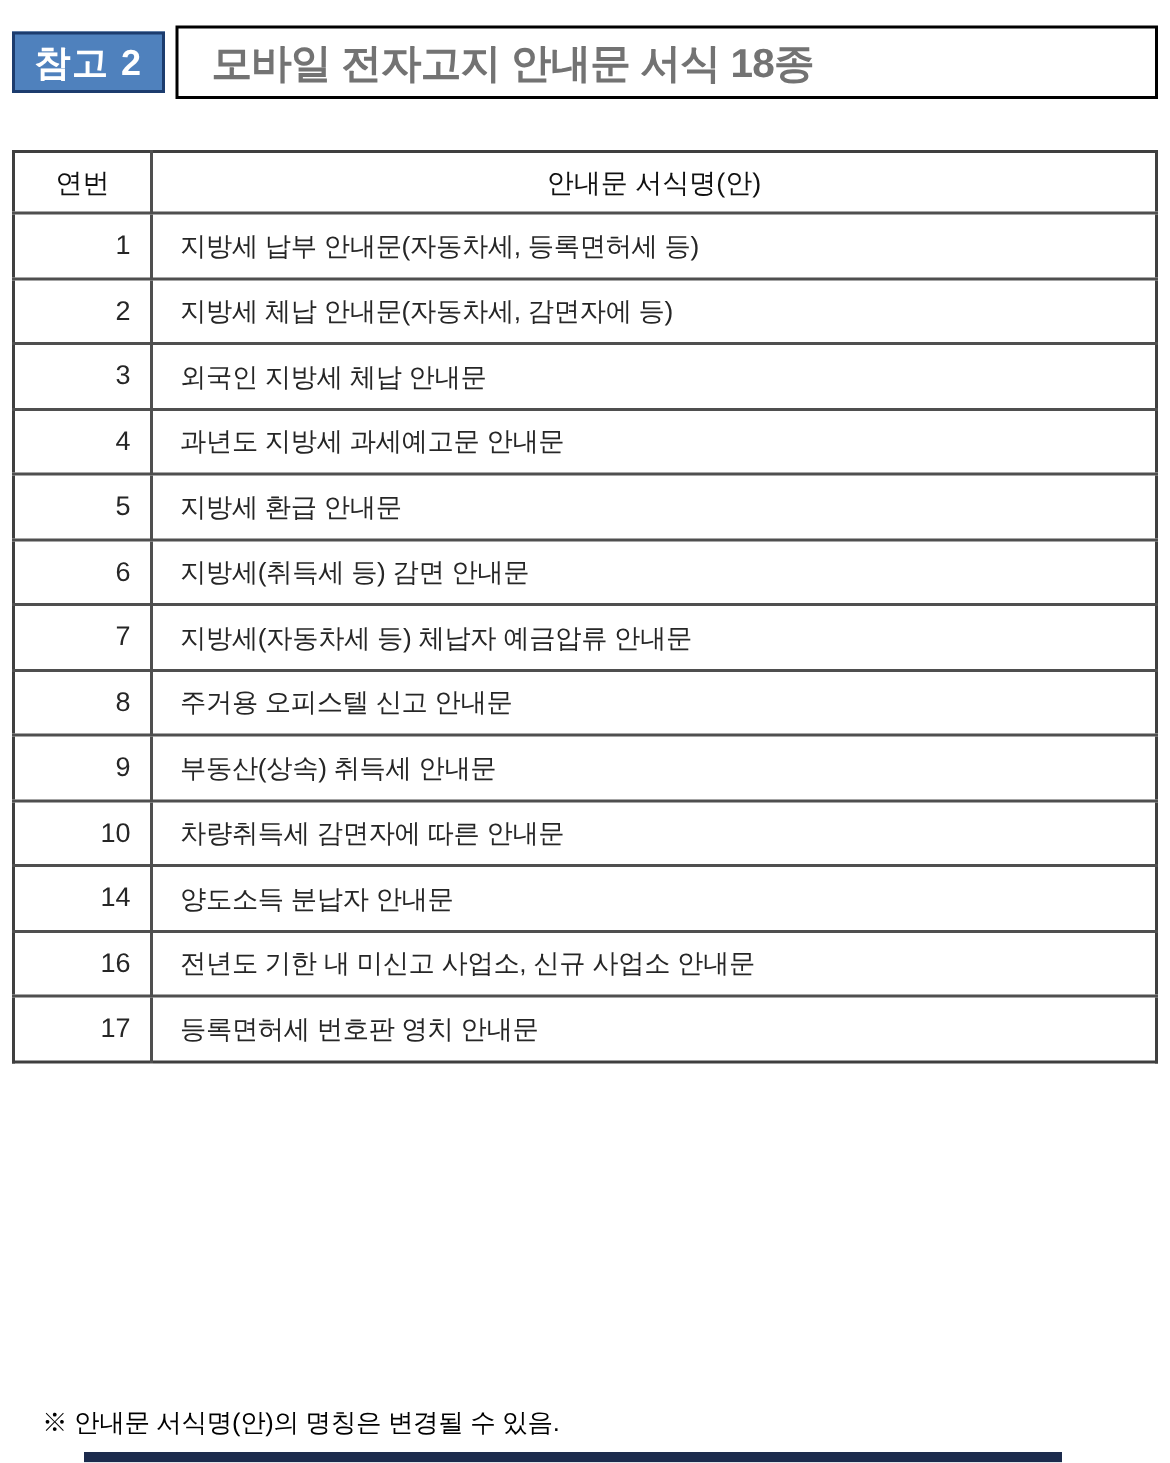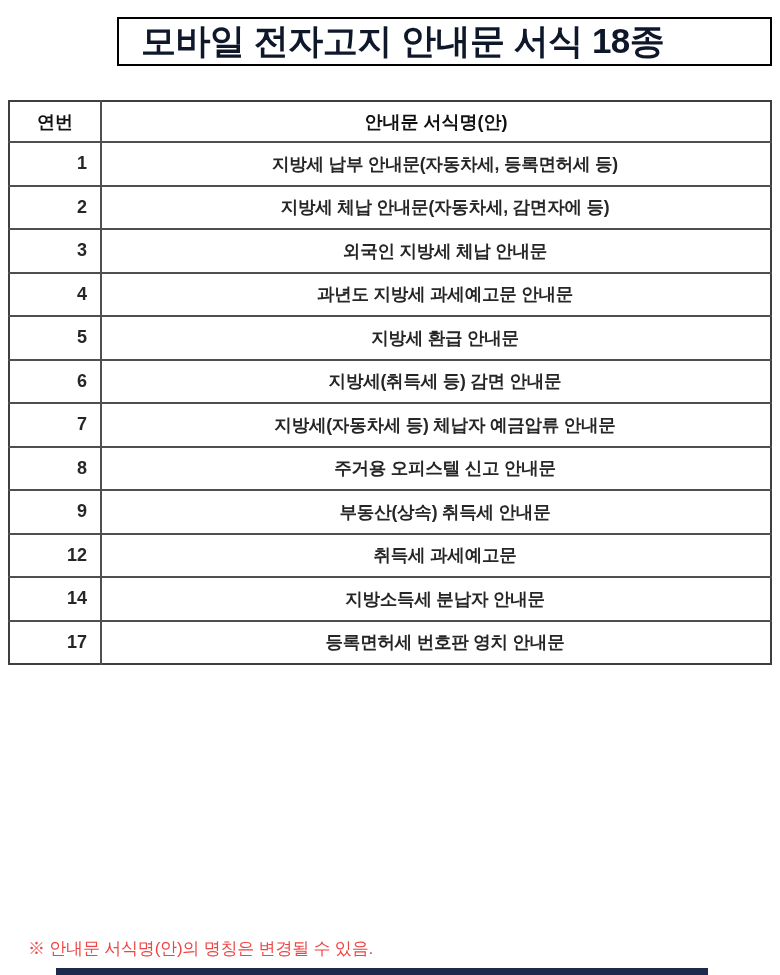--- a/index.html
+++ b/index.html
@@ -33,77 +33,80 @@
   }
   .title-box{
     position:absolute;left:117px;top:17px;
     width:655px;height:49px;
     border:2px solid var(--title-border);
     background:#ffffff;
     display:flex;align-items:center;
     padding-left:22px;
   }
   .title-text{
-    font-size:35px;font-weight:bold;color:#0f172a;
+    font-size:27px;font-weight:bold;color:#737373;
     letter-spacing:-0.5px;
     white-space:nowrap;
   }
   table.form-table{
     position:absolute;left:8px;top:100px;
     width:764px;
     border-collapse:collapse;
     table-layout:fixed;
     border:2px solid var(--table-border);
   }
   table.form-table col.col-no{width:92px;}
   table.form-table th, table.form-table td{
     border-top:2px solid var(--row-line);
-    font-weight:bold;
+    font-weight:normal;
     color:var(--text);
     vertical-align:middle;
   }
   table.form-table thead th{
     border-top:none;
     height:41px;
     font-size:18px;
     text-align:center;
     color:#111;
   }
   table.form-table tbody td{height:43.5px;}
   td.c-no, th.h-no{border-right:2px solid var(--row-line);}
   td.c-no{
     text-align:right;
     padding-right:13px;
     font-size:18px;
   }
   td.c-name{
-    text-align:center;
+    text-align:left;
     padding-left:18px;
     font-size:17.5px;
     letter-spacing:-0.2px;
     white-space:nowrap;
     overflow:hidden;
   }
   .footnote{
     position:absolute;left:28px;top:937px;
-    font-size:17px;color:#ef4444;
+    font-size:17px;color:#000000;
     letter-spacing:-0.2px;
     white-space:nowrap;
   }
   .bottom-bar{
     position:absolute;left:56px;top:968px;
     width:652px;height:7px;
     background:var(--bottom-bar);
   }
 </style>
 </head>
 <body>
 
 <div class="page">
 
+  <div class="badge">
+    <span>참고 2</span>
+  </div>
 
   <div class="title-box">
     <span class="title-text">모바일 전자고지 안내문 서식 18종</span>
   </div>
 
   <table class="form-table">
     <colgroup>
       <col class="col-no">
       <col class="col-name">
     </colgroup>
@@ -144,26 +147,30 @@
         </tr>
         <tr>
           <td class="c-no">8</td>
           <td class="c-name">주거용 오피스텔 신고 안내문</td>
         </tr>
         <tr>
           <td class="c-no">9</td>
           <td class="c-name">부동산(상속) 취득세 안내문</td>
         </tr>
         <tr>
-          <td class="c-no">12</td>
-          <td class="c-name">취득세 과세예고문</td>
+          <td class="c-no">10</td>
+          <td class="c-name">차량취득세 감면자에 따른 안내문</td>
         </tr>
         <tr>
           <td class="c-no">14</td>
-          <td class="c-name">지방소득세 분납자 안내문</td>
+          <td class="c-name">양도소득 분납자 안내문</td>
+        </tr>
+        <tr>
+          <td class="c-no">16</td>
+          <td class="c-name">전년도 기한 내 미신고 사업소, 신규 사업소 안내문</td>
         </tr>
         <tr>
           <td class="c-no">17</td>
           <td class="c-name">등록면허세 번호판 영치 안내문</td>
         </tr>
       </tbody>
   </table>
 
   <div class="footnote">※ 안내문 서식명(안)의 명칭은 변경될 수 있음.</div>
 

